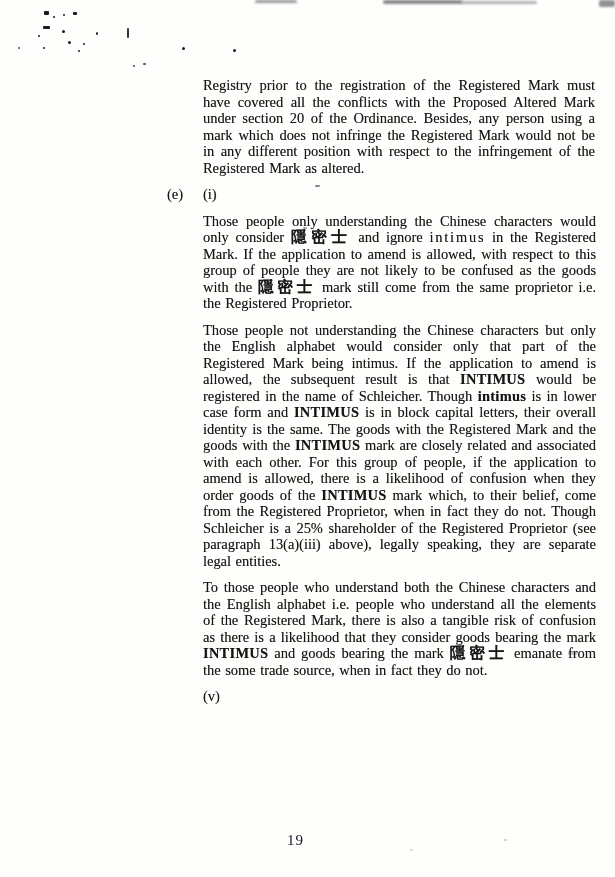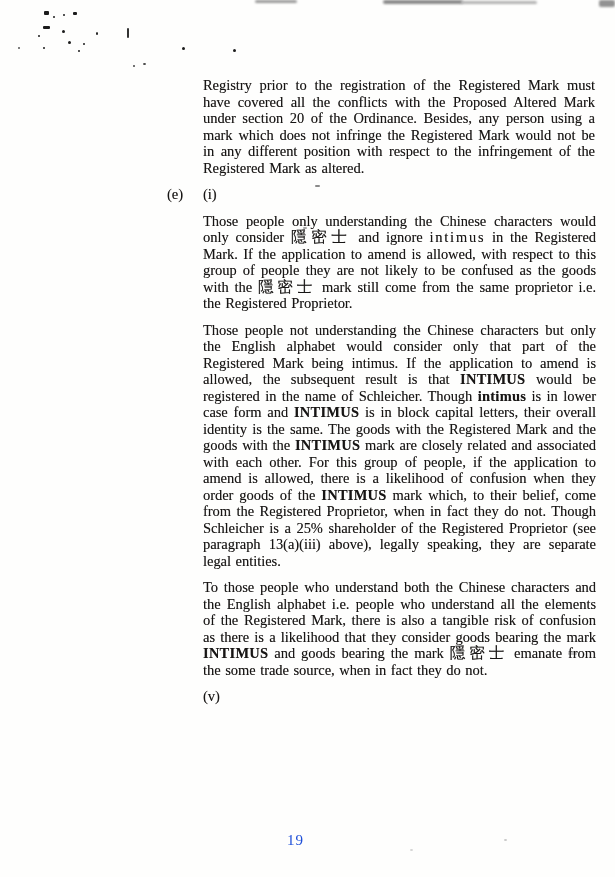--- a/index.html
+++ b/index.html
@@ -32,31 +32,31 @@
     margin: 0 0 10px 36px;
     width: 392px;
   }
 
   .item { display: flex; margin-bottom: 10px; }
   .col-e  { flex: 0 0 36px; }
   .col-r  { flex: 0 0 39px; }
   .item-body { flex: 1; }
 
   .run-bold { font-weight: bold; letter-spacing: 0.3px; }
-  .run-cjk  { font-weight: 400; font-size: 15.5px; letter-spacing: 2.5px; }
+  .run-cjk  { font-weight: 700; font-size: 15.5px; letter-spacing: 2.5px; }
   .run-spaced { letter-spacing: 1.8px; }
 
   .pageno {
     position: absolute;
     left: 287px;
     top: 832px;
     font-family: "Liberation Serif", serif;
     font-size: 15px;
     letter-spacing: 1px;
-    color: #1d4ed8;
+    color: #0f172a;
   }
 
   .speck { position: absolute; background: #1c1c1c; border-radius: 50%; }
   .smudge { position: absolute; border-radius: 2px; filter: blur(1px); }
 
   
   .smudge.s1 { left: 255px; top: 0; width: 42px; height: 3px; background: #9a9a9a; }
   .smudge.s2 { left: 383px; top: 0; width: 80px; height: 4px; background: #8a8a8a; }
   .smudge.s3 { left: 461px; top: 1px; width: 76px; height: 3px; background: #b2b2b2; }
   .smudge.s4 { left: 599px; top: 0; width: 16px; height: 7px; background: #929292; }

